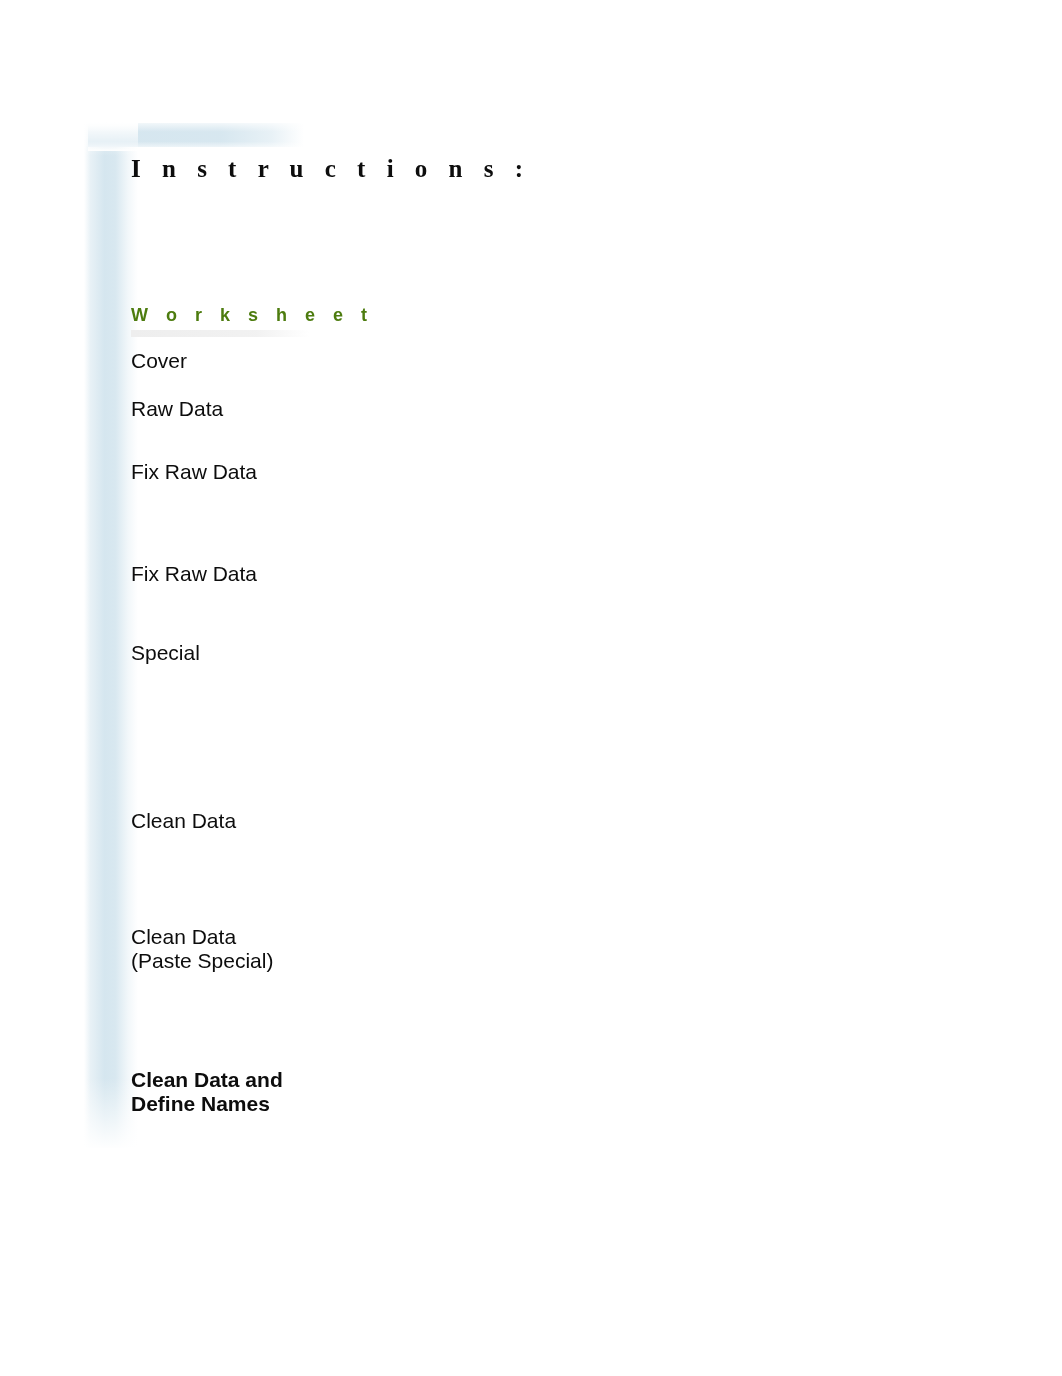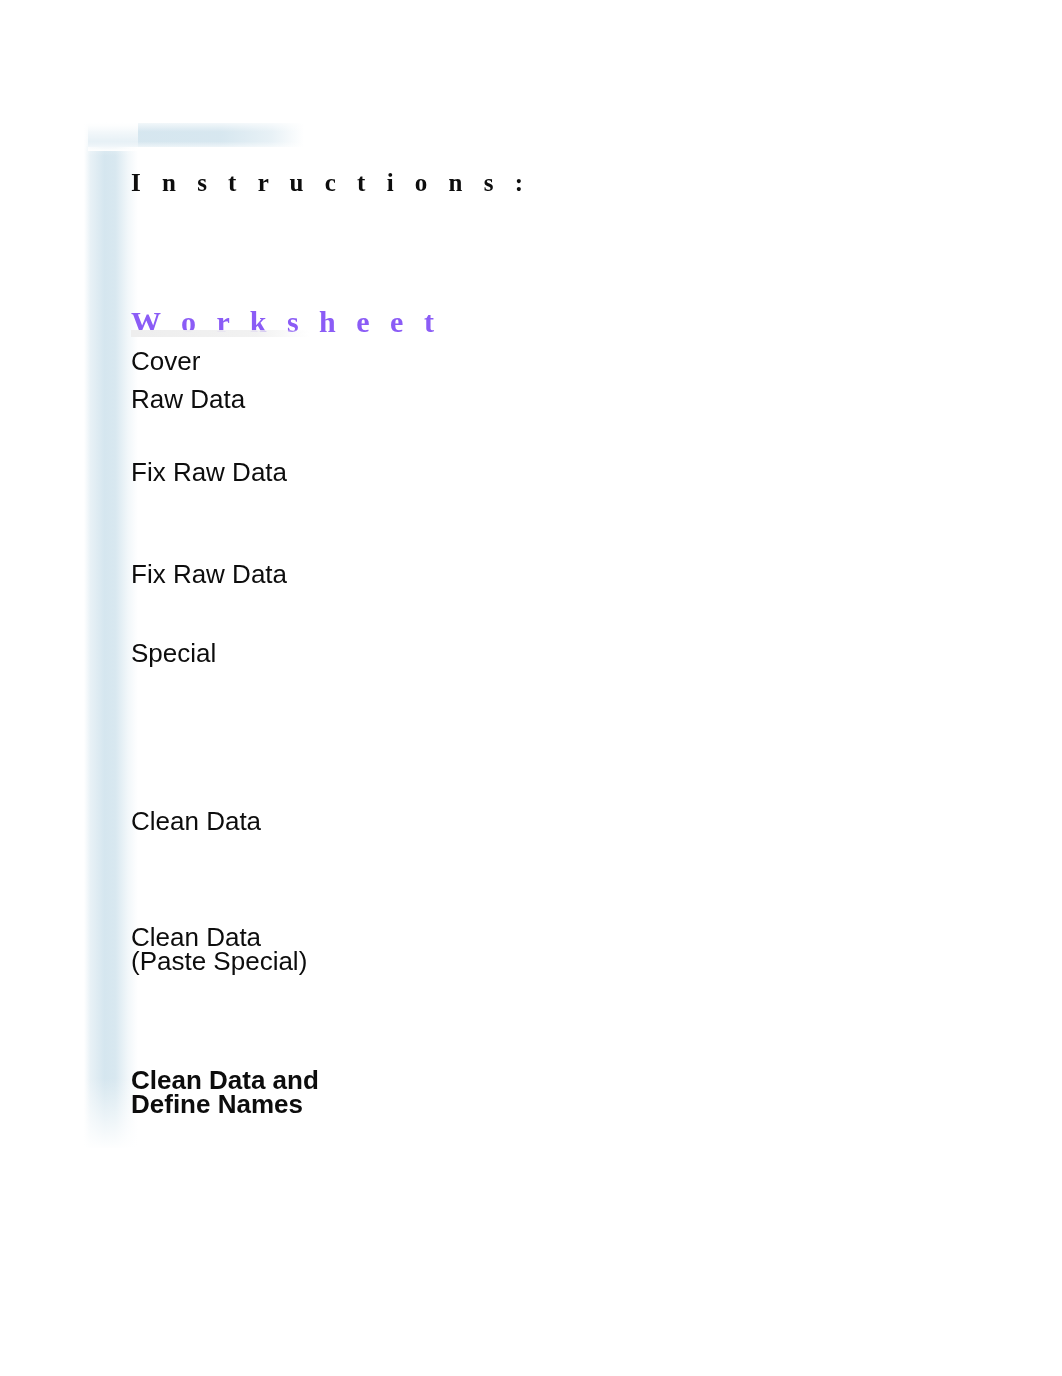--- a/index.html
+++ b/index.html
@@ -77,38 +77,38 @@
         rgba(255,255,255,1) 0%,
         rgba(255,255,255,0) 40%,
         rgba(255,255,255,0) 70%,
         rgba(255,255,255,1) 100%);
   }
 
   
   .heading-instructions {
     position: absolute;
     left: 131px;
-    top: 169px;
+    top: 155px;
     font-family: "Liberation Serif", serif;
     font-weight: bold;
     font-size: 25px;
     letter-spacing: 7.5px;
     color: #0d0d0d;
     white-space: nowrap;
     text-align: right;
   }
   .heading-worksheet {
     position: absolute;
     left: 131px;
     top: 305px;
-    font-family: Liberation Serif, serif;
+    font-family: Liberation Sans, sans-serif;
     font-weight: bold;
-    font-size: 30px;
+    font-size: 18px;
     letter-spacing: 6.5px;
-    color: #8b5cf6;
+    color: #4d7c0f;
     white-space: nowrap;
   }
   .worksheet-underline {
     position: absolute;
     left: 131px;
     top: 330px;
     width: 178px;
     height: 7px;
     background: linear-gradient(to right,
         rgba(238,238,238,1) 0%,
@@ -119,21 +119,21 @@
   
   .worksheet-list {
     position: absolute;
     left: 131px;
     top: 338px;
     width: 300px;
   }
   .worksheet-row {
     position: absolute;
     left: 0;
-    font-size: 26px;
+    font-size: 21px;
     line-height: 24px;
     color: #0d0d0d;
     white-space: pre-line;
   }
 </style>
 </head>
 <body>
 
 <div id="decor-layer">
   <div class="band-vertical"></div>
@@ -143,21 +143,21 @@
   <div class="band-vertical-fade-bottom"></div>
 </div>
 
 <div class="heading-instructions">I n s t r u c t i o n s :</div>
 
 <div class="heading-worksheet">W o r k s h e e t</div>
 <div class="worksheet-underline"></div>
 
 <div class="worksheet-list" id="worksheet-list">
     <div class="worksheet-row" style="top: 11px;">Cover</div>
-    <div class="worksheet-row" style="top: 49px; text-align: center;">Raw Data</div>
+    <div class="worksheet-row" style="top: 59px; text-align: center;">Raw Data</div>
     <div class="worksheet-row" style="top: 122px;">Fix Raw Data</div>
     <div class="worksheet-row" style="top: 224px;">Fix Raw Data</div>
     <div class="worksheet-row" style="top: 303px;">Special</div>
     <div class="worksheet-row" style="top: 471px;">Clean Data</div>
     <div class="worksheet-row" style="top: 587px;">Clean Data
 (Paste Special)</div>
     <div class="worksheet-row" style="top: 730px; font-weight: bold;">Clean Data and
 Define Names</div>
   </div>
 

